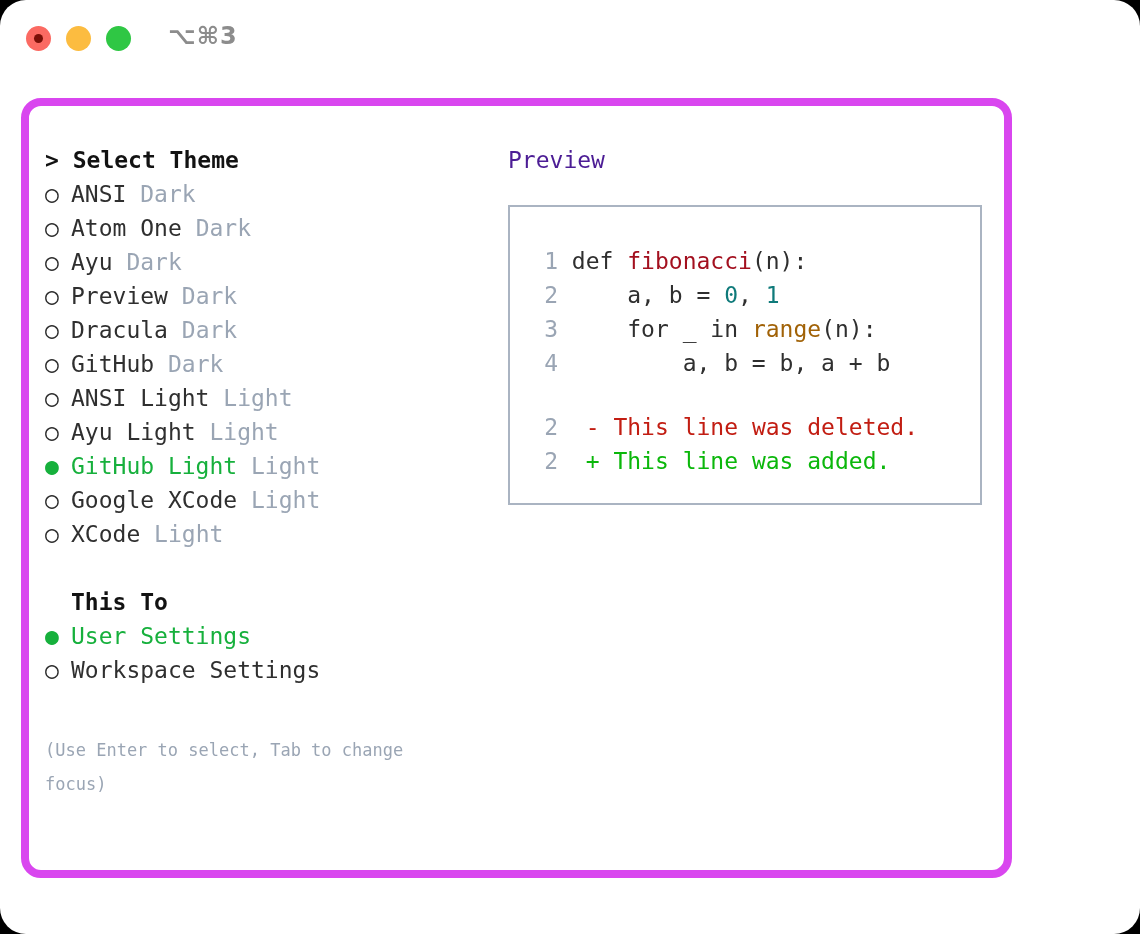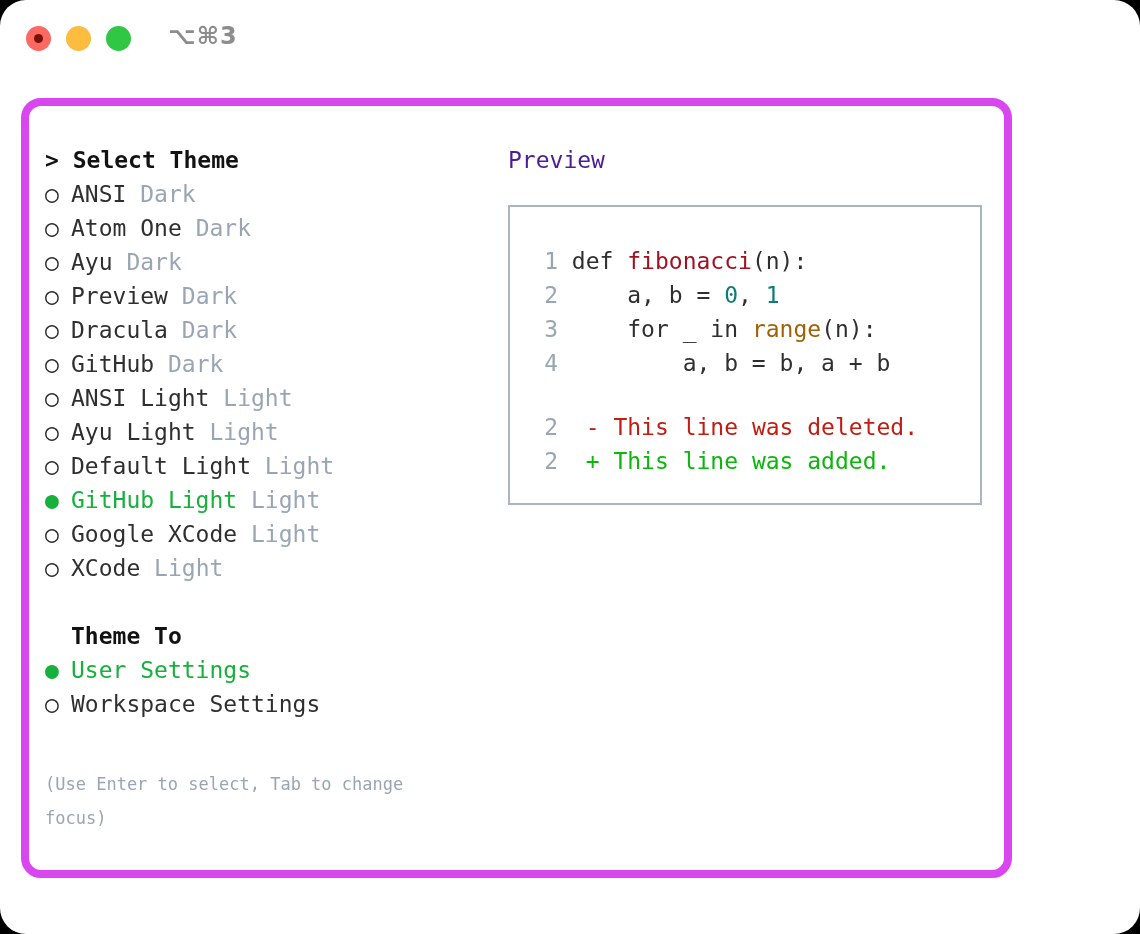--- a/index.html
+++ b/index.html
@@ -198,29 +198,28 @@
       <div class="row heading">&gt; Select Theme</div>
       <div id="theme-list">
           <div class="row"><span class="bullet">○</span><span class="name">ANSI</span><span class="tag"> Dark</span></div>
           <div class="row"><span class="bullet">○</span><span class="name">Atom One</span><span class="tag"> Dark</span></div>
           <div class="row"><span class="bullet">○</span><span class="name">Ayu</span><span class="tag"> Dark</span></div>
           <div class="row"><span class="bullet">○</span><span class="name">Preview</span><span class="tag"> Dark</span></div>
           <div class="row"><span class="bullet">○</span><span class="name">Dracula</span><span class="tag"> Dark</span></div>
           <div class="row"><span class="bullet">○</span><span class="name">GitHub</span><span class="tag"> Dark</span></div>
           <div class="row"><span class="bullet">○</span><span class="name">ANSI Light</span><span class="tag"> Light</span></div>
           <div class="row"><span class="bullet">○</span><span class="name">Ayu Light</span><span class="tag"> Light</span></div>
-          <div class="row"><span class="bullet">○</span><span class="name">Default Light</span><span class="tag"> Light</span></div>
           <div class="row"><span class="bullet sel">●</span><span class="name sel">GitHub Light</span><span class="tag"> Light</span></div>
           <div class="row"><span class="bullet">○</span><span class="name">Google XCode</span><span class="tag"> Light</span></div>
           <div class="row"><span class="bullet">○</span><span class="name">XCode</span><span class="tag"> Light</span></div>
         </div>
 
       <div class="spacer"></div>
 
-      <div class="apply-head">Theme To</div>
+      <div class="apply-head">This To</div>
       <div id="apply-list">
           <div class="row"><span class="bullet sel">●</span><span class="name sel">User Settings</span></div>
           <div class="row"><span class="bullet">○</span><span class="name">Workspace Settings</span></div>
         </div>
 
       <div class="hint">(Use Enter to select, Tab to change focus)</div>
     </div>
 
     <div class="right-col">
       <div class="preview-title">Preview</div>

